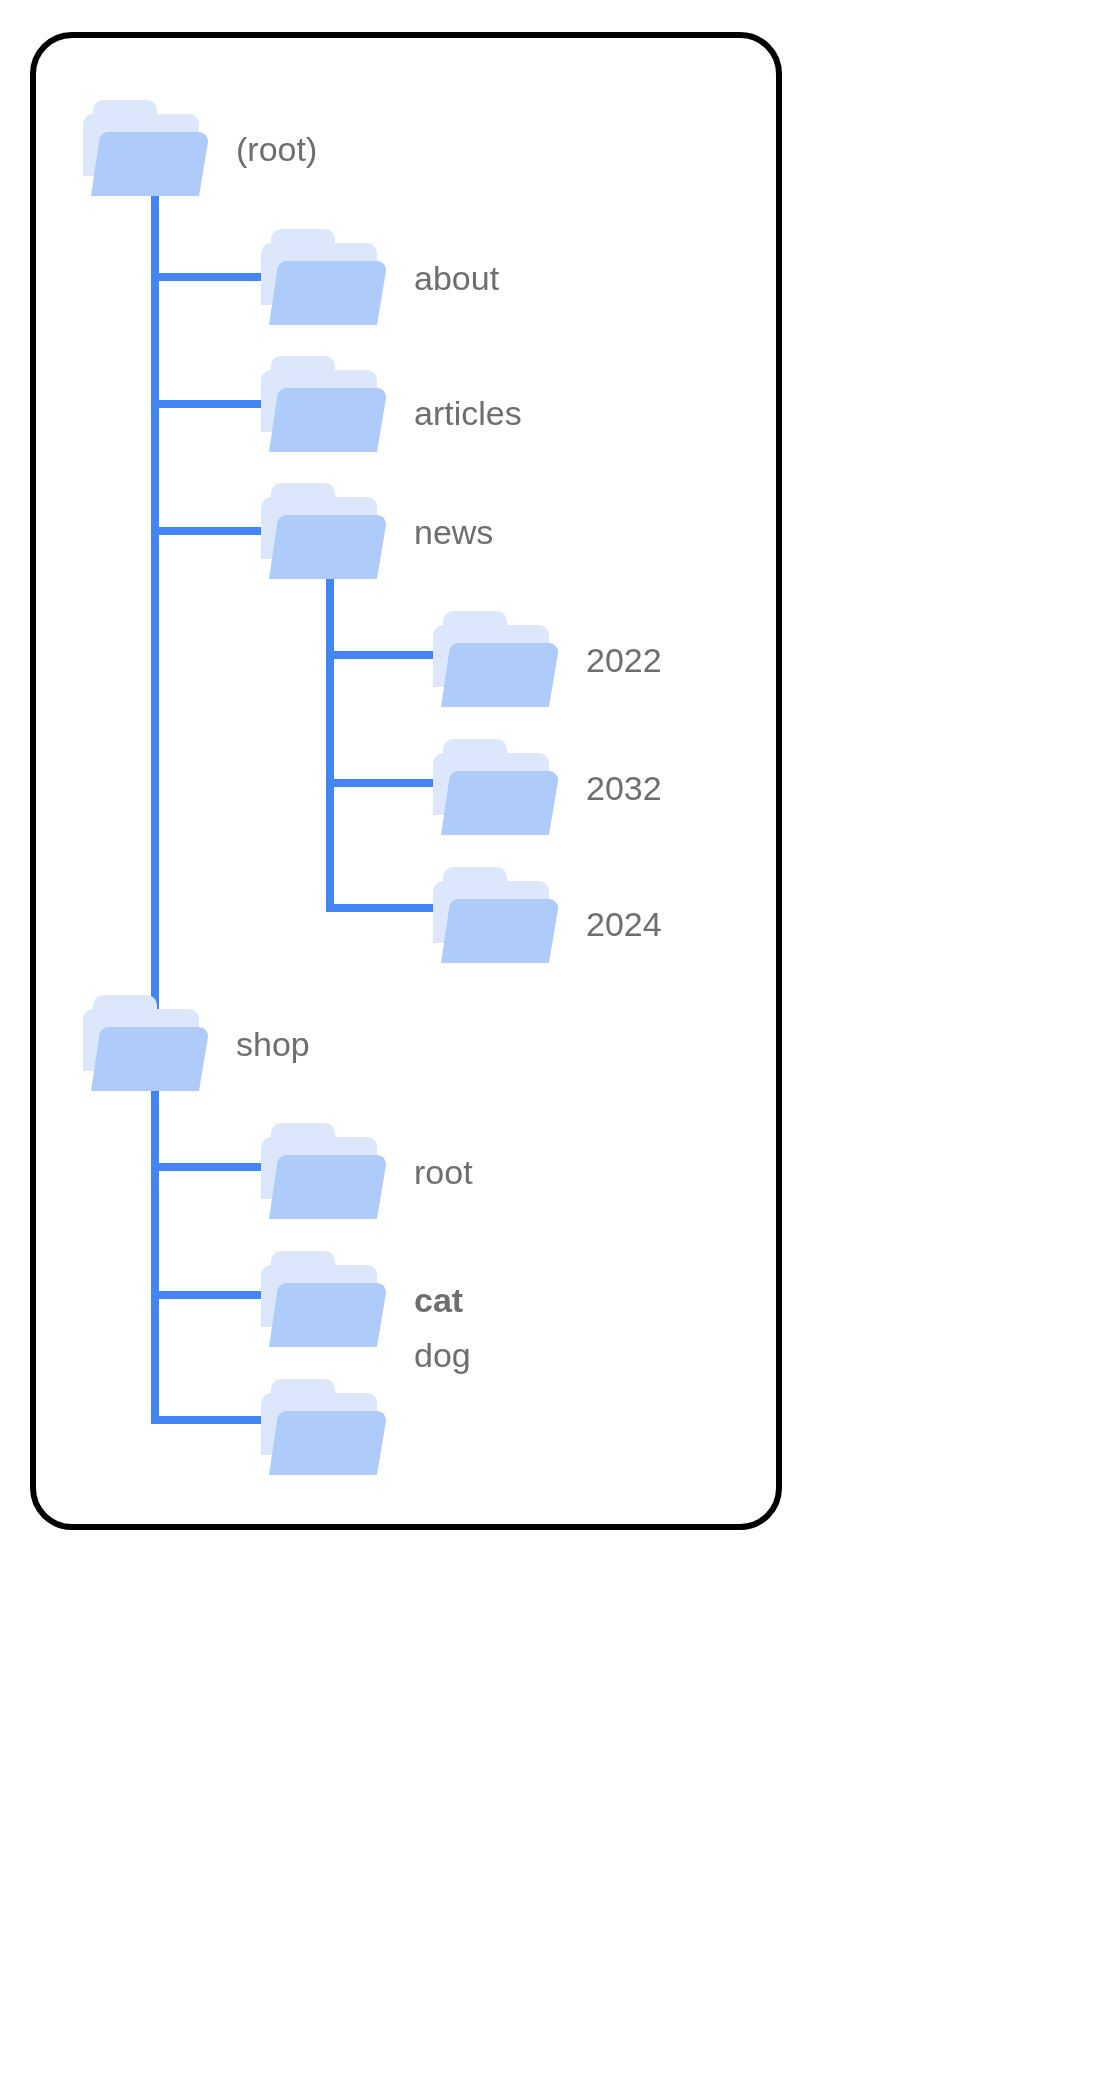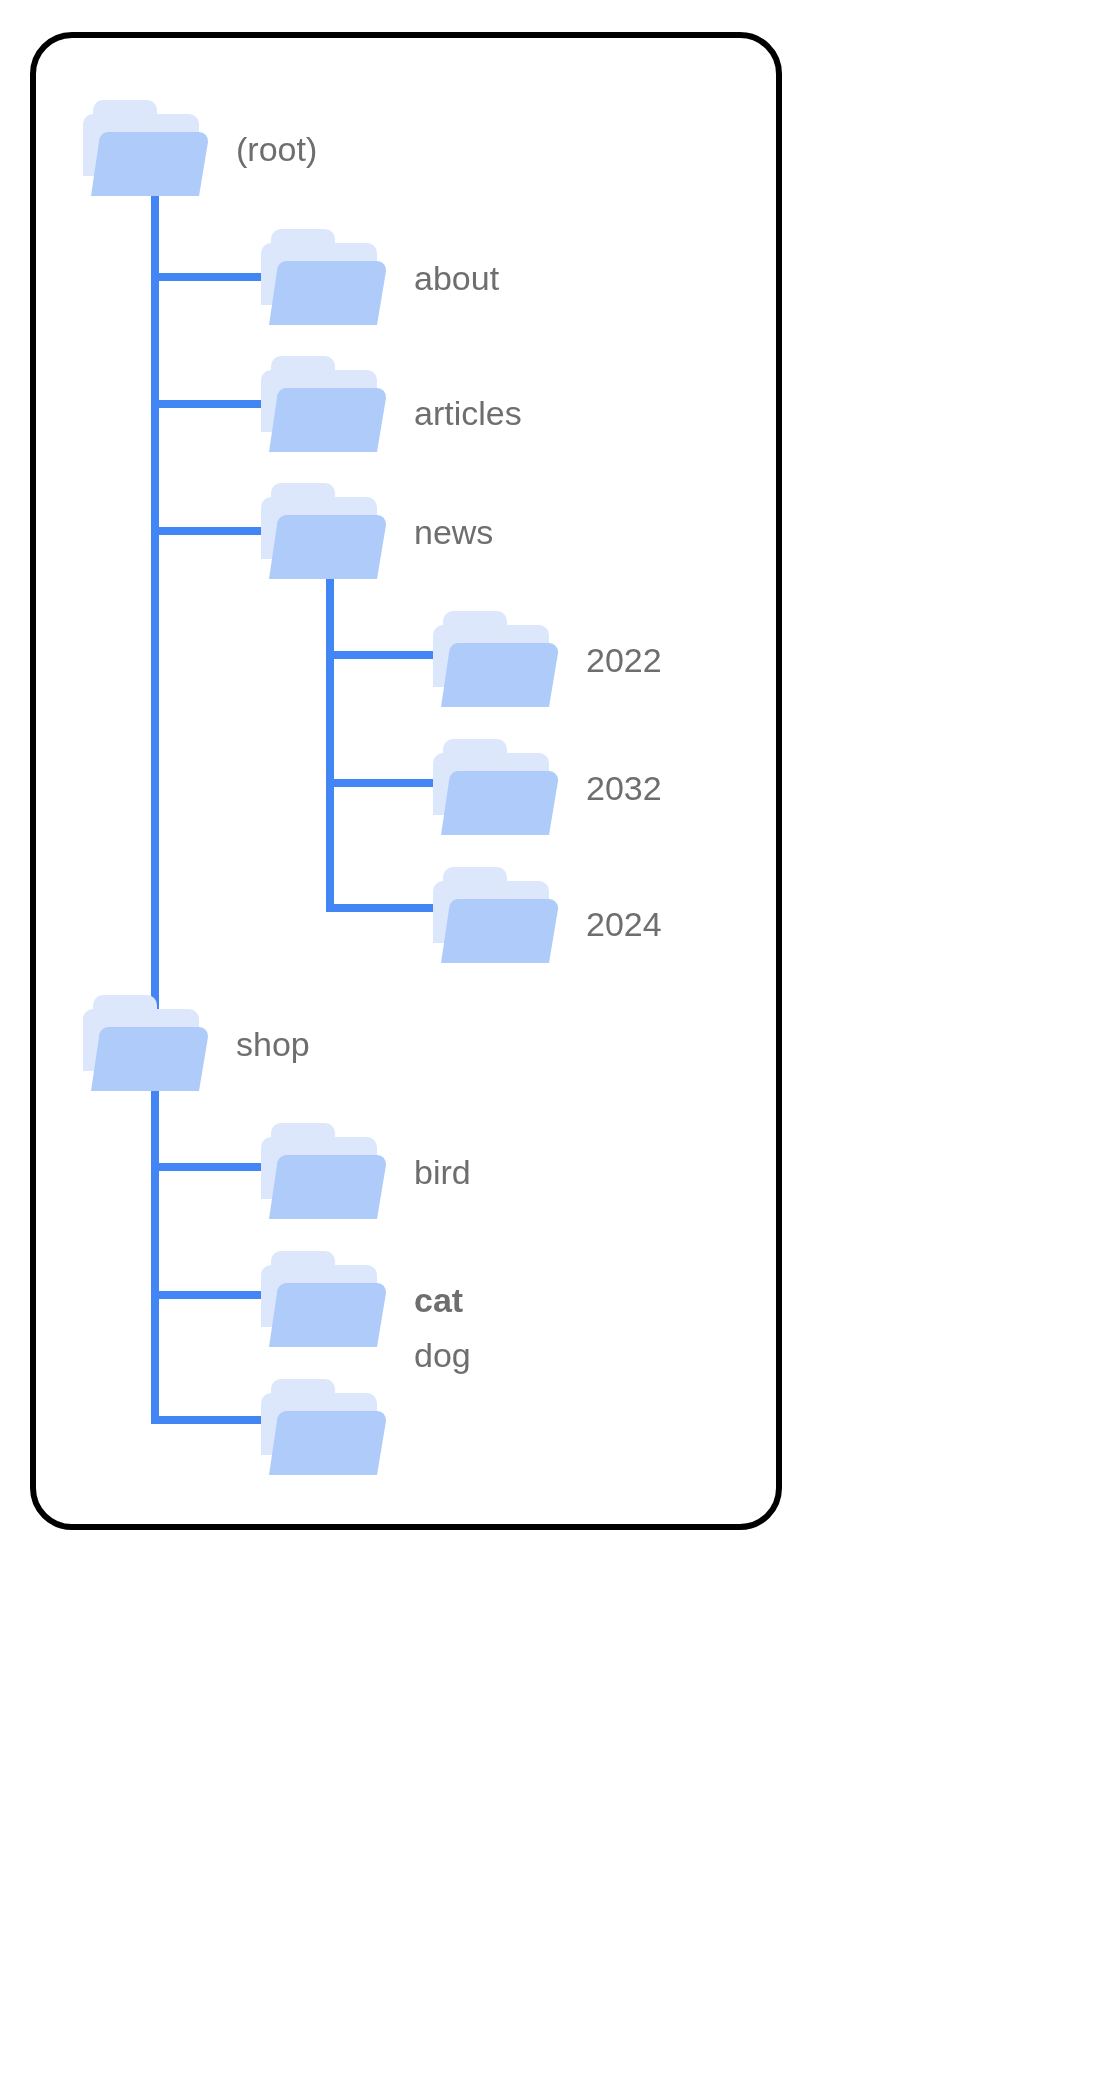--- a/index.html
+++ b/index.html
@@ -95,17 +95,17 @@
   </svg>
 
   <div class="label" style="left:236px;top:132px;">(root)</div>
   <div class="label" style="left:414px;top:261px;">about</div>
   <div class="label" style="left:414px;top:396px;">articles</div>
   <div class="label" style="left:414px;top:515px;">news</div>
   <div class="label" style="left:586px;top:643px;">2022</div>
   <div class="label" style="left:586px;top:771px;">2032</div>
   <div class="label" style="left:586px;top:899px;margin-top:8px;">2024</div>
   <div class="label" style="left:236px;top:1027px;">shop</div>
-  <div class="label" style="left:414px;top:1155px;">bird</div>
+  <div class="label" style="left:414px;top:1155px;">root</div>
   <div class="label" style="left:414px;top:1283px;font-weight:bold;">cat</div>
   <div class="label" style="left:414px;top:1338px;">dog</div>
 
 </div>
 
 </body></html>

